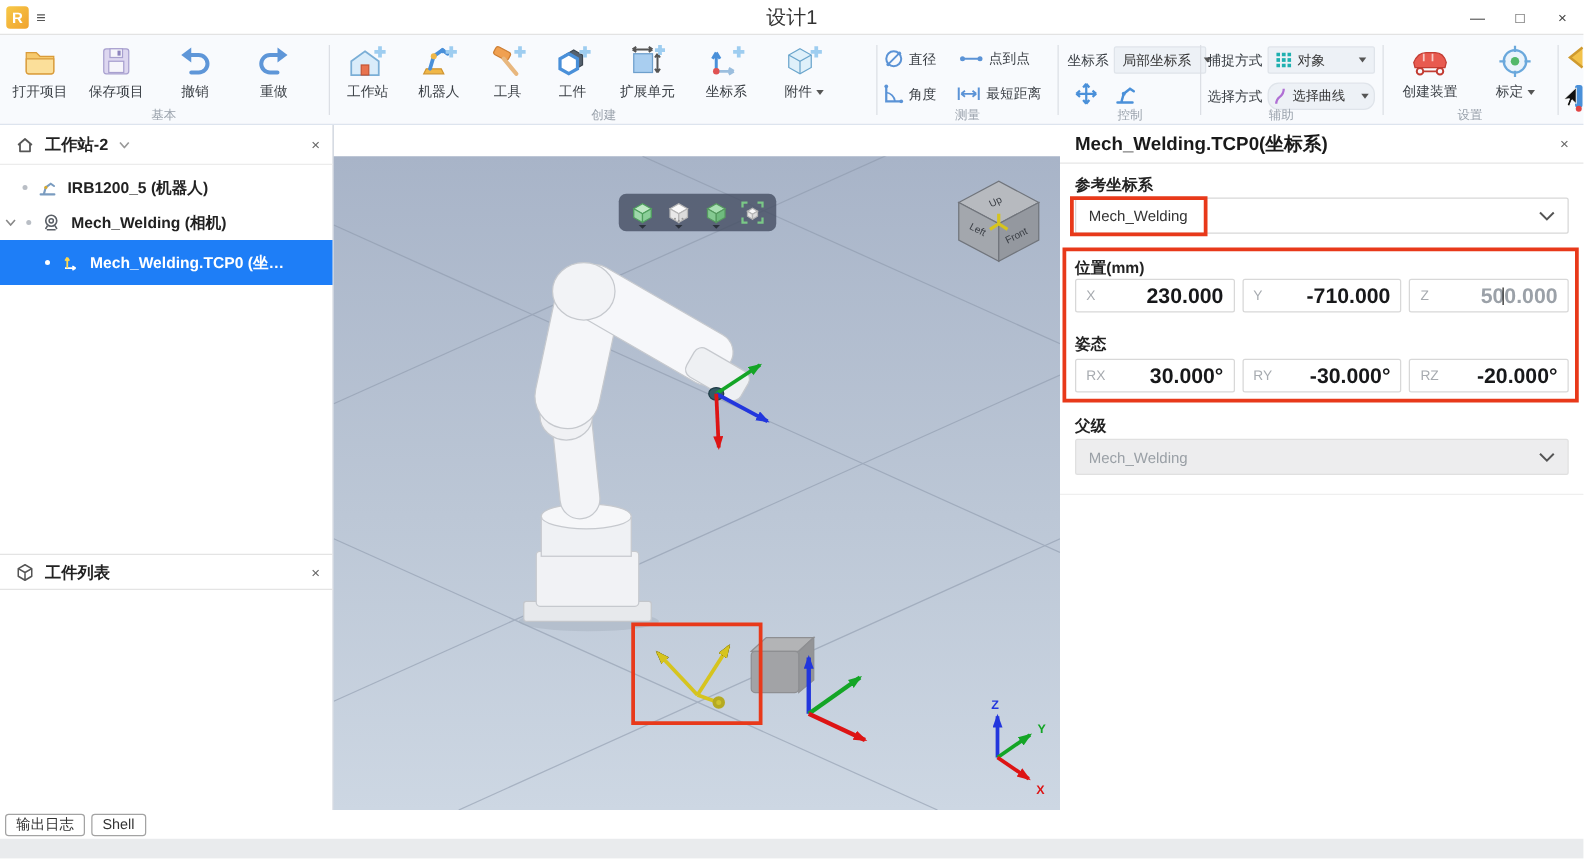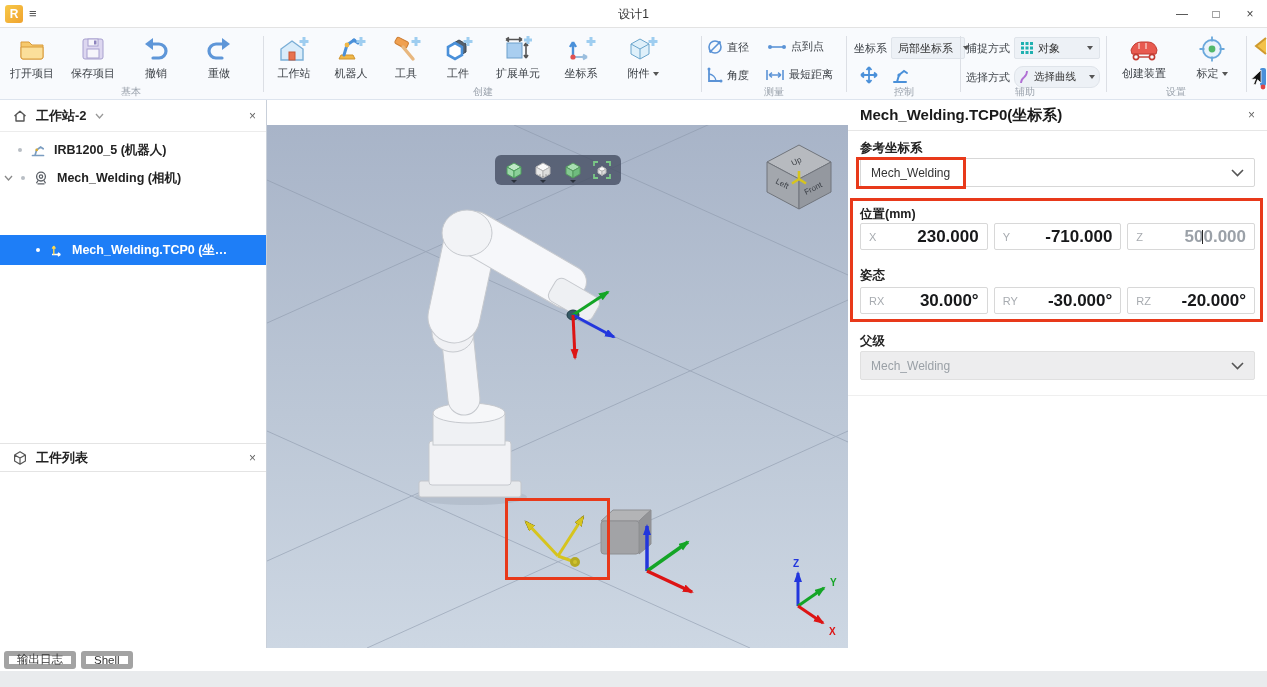--- a/index.html
+++ b/index.html
@@ -7,21 +7,21 @@
   #app { position:relative; width:1267px; height:687px; background:#fff; overflow:hidden; font-size:12px; color:#222; }
 
   
   .titlebar { position:absolute; left:0; top:0; width:1267px; height:28px; background:#fff; border-bottom:1px solid #e3e3e3; display:flex; align-items:stretch; }
   .logo-wrap { display:flex; align-items:center; gap:6px; padding:0 8px 0 5px; }
   .r-logo { width:18px; height:18px; border-radius:3px; background:linear-gradient(135deg,#f7c948,#f0a22e); color:#fff; font-weight:bold; font-size:12px; display:flex; align-items:center; justify-content:center; }
   .menu-burger { color:#555; font-size:13px; }
   .tabs { display:flex; align-items:stretch; }
   .menu-tab { width:86px; display:flex; align-items:center; justify-content:center; font-size:13px; color:#222; cursor:default; }
   .menu-tab.active { font-weight:700; background:#fff; border:1px solid #d9d9d9; border-bottom:none; margin-bottom:-1px; }
-  .doc-title { position:absolute; left:0; right:0; top:0; height:28px; display:flex; align-items:center; justify-content:center; font-size:12px; color:#333; pointer-events:none; }
+  .doc-title { position:absolute; left:0; right:0; top:0; height:28px; display:flex; align-items:center; justify-content:center; font-size:16px; color:#333; pointer-events:none; }
   .win-controls { position:absolute; right:0; top:0; height:28px; display:flex; align-items:center; gap:0; }
   .win-btn { width:34px; height:28px; display:flex; align-items:center; justify-content:center; color:#444; font-size:12px; }
 
   
   .ribbon { position:absolute; left:0; top:28px; width:1267px; height:72px; background:#f8fafd; border-bottom:1px solid #dde4ee; }
   .rgroup { position:absolute; top:0; height:72px; }
   .rgroup-label { position:absolute; bottom:1px; left:0; right:0; text-align:center; font-size:10px; color:#9aa2ac; }
   .rdivider { position:absolute; top:8px; width:1px; height:56px; background:#dcdfe5; }
   .big-btns { display:flex; padding-top:5px; }
   .big-btn { display:flex; flex-direction:column; align-items:center; padding-top:2px; }
@@ -33,21 +33,21 @@
   .combo .spring { flex:1; }
 
   
   .sidebar { position:absolute; left:0; top:100px; width:267px; height:548px; background:#fff; border-right:1px solid #c9d0da; }
   .side-header { position:absolute; left:0; top:0; width:100%; height:32px; display:flex; align-items:center; padding:0 10px 0 12px; border-bottom:1px solid #ececec; gap:8px; }
   .side-header .title { font-size:13px; font-weight:700; color:#222; }
   .close-x { margin-left:auto; color:#666; font-size:12px; cursor:default; }
   .tree { position:absolute; left:0; top:36px; width:100%; }
   .tree-row { height:28px; display:flex; align-items:center; gap:8px; font-size:12.5px; font-weight:700; color:#222; }
   .tree-row .bullet { width:4px; height:4px; border-radius:50%; background:#b9bec5; }
-  .tree-row.selected { height:30px; background:#1E7EF7; color:#fff;margin-top:43px; }
+  .tree-row.selected { height:36px; background:#1E7EF7; color:#fff; }
   .tree-row.selected .bullet { background:#fff; }
   .wp-header { position:absolute; left:0; top:343px; width:100%; height:29px; display:flex; align-items:center; gap:8px; padding:0 10px 0 12px; border-top:1px solid #e4e4e4; border-bottom:1px solid #e4e4e4; }
   .wp-header .title { font-size:13px; font-weight:700; }
 
   
   .viewport { position:absolute; left:267px; top:100px; width:581px; height:548px; }
   .vp-tabstrip { position:absolute; left:0; top:0; width:100%; height:25px; background:#9aa6b9; }
   .vp-tab { position:absolute; left:12px; top:1px; width:76px; height:24px; background:#d7dce4; border:1px solid #b4bbc6; border-bottom:none; border-radius:2px 2px 0 0; display:flex; align-items:center; justify-content:center; font-size:11.5px; font-weight:700; color:#333; }
   .vp-canvas { position:absolute; left:0; top:25px; width:581px; height:523px; background:linear-gradient(180deg,#a8b4c8 0%,#bcc7d6 55%,#cdd7e3 100%); }
   .vp-toolbar { position:absolute; left:228px; top:30px; width:126px; height:30px; background:rgba(66,76,96,.78); border-radius:6px; display:flex; align-items:center; justify-content:space-around; padding:0 4px; }
@@ -68,21 +68,21 @@
   .fields-row { position:absolute; left:12px; width:395px; height:27px; display:flex; gap:6px; }
   .field { position:relative; flex:1; border:1px solid #d8d8d8; border-radius:2px; background:#fff; display:flex; align-items:center; padding:0 8px; }
   .field .fname { font-size:11px; color:#a7abb0; }
   .field .fval { margin-left:auto; font-size:17px; font-weight:700; color:#17181a; }
   .field.editing .fval { color:#9ba1a8; font-weight:700; }
   .field .text-caret { position:absolute; right:51px; top:6px; width:1px; height:14px; background:#222; }
   .panel-sec-divider { position:absolute; left:0; width:100%; height:1px; background:#efefef; }
 
   
   .bottom-band { position:absolute; left:0; top:648px; width:1267px; height:23px; background:#fff; display:flex; align-items:center; gap:5px; padding:0 4px; }
-  .bottom-tab { height:18px; border:5px solid #a3a3a3; border-radius:3px; background:#fff; display:flex; align-items:center; padding:0 8px; font-size:11.5px; color:#333; }
+  .bottom-tab { height:18px; border:1px solid #a3a3a3; border-radius:3px; background:#fff; display:flex; align-items:center; padding:0 8px; font-size:11.5px; color:#333; }
   .statusbar { position:absolute; left:0; top:671px; width:1267px; height:16px; background:#e9ebed; }
 
   svg { display:block; }
   text { font-family:"Liberation Sans","DejaVu Sans",sans-serif; }
 </style>
 </head>
 <body>
 
 <div id="app">
 

